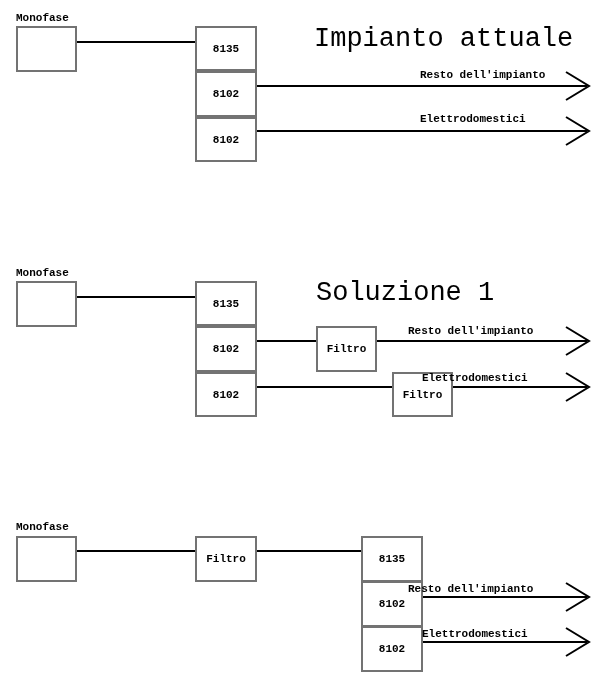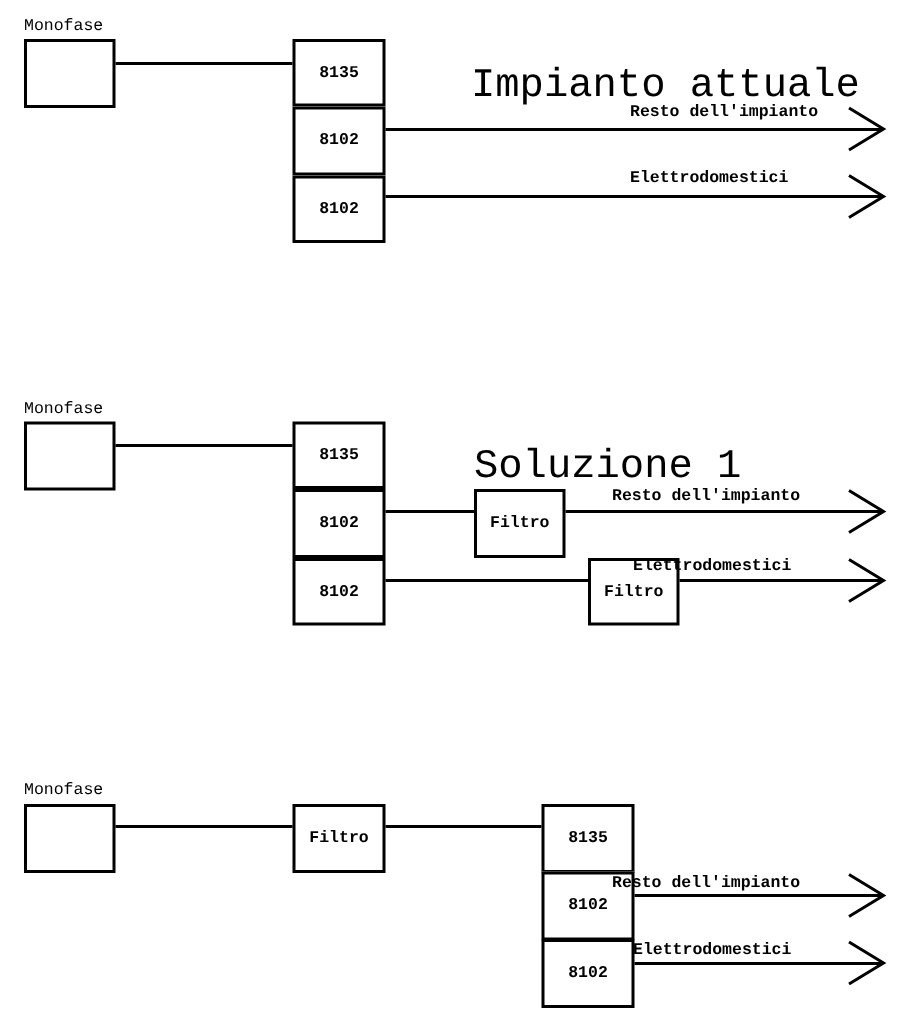--- a/index.html
+++ b/index.html
@@ -14,46 +14,45 @@
   }
   #wires {
     position: absolute;
     left: 0; top: 0;
     width: 603px; height: 689px;
     z-index: 1;
   }
   .box {
     position: absolute;
     box-sizing: border-box;
-    border: 2px solid #000000;
+    border: 2px solid #737373;
     background: #ffffff;
     display: flex;
     align-items: center;
     justify-content: center;
     font-weight: bold;
     font-size: 11px;
     z-index: 2;
     white-space: pre;
   }
   .src-label {
     position: absolute;
-    font-weight: normal;
+    font-weight: bold;
     font-size: 11px;
     line-height: 12px;
     z-index: 3;
     white-space: pre;
   }
   .title {
     position: absolute;
     font-size: 27px;
     line-height: 27px;
     font-weight: normal;
     z-index: 3;
     white-space: pre;
-    margin-top: 19px;
   }
   .arrow-label {
     position: absolute;
     width: 140px;
     text-align: left;
     font-weight: bold;
     font-size: 11px;
     line-height: 12px;
     z-index: 3;
     white-space: pre;

